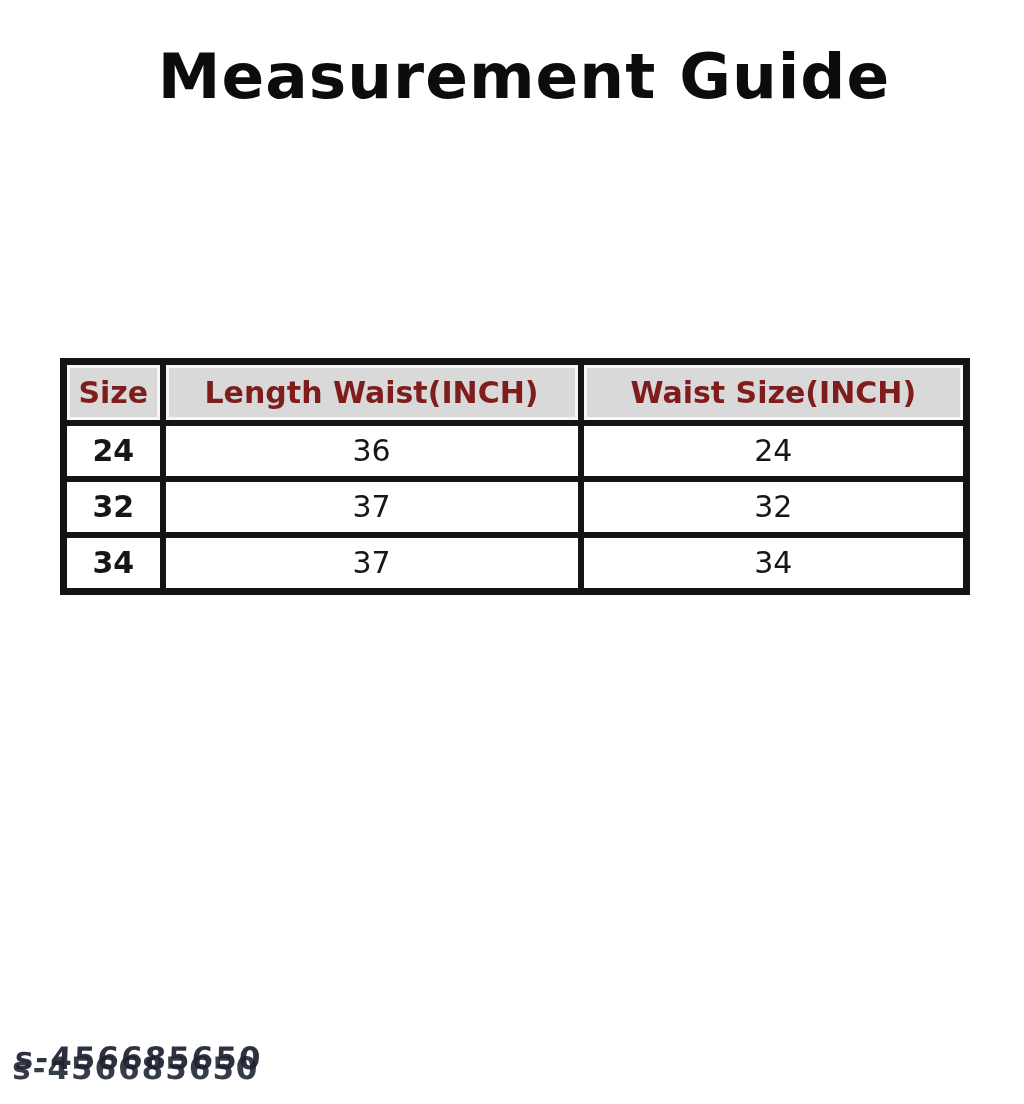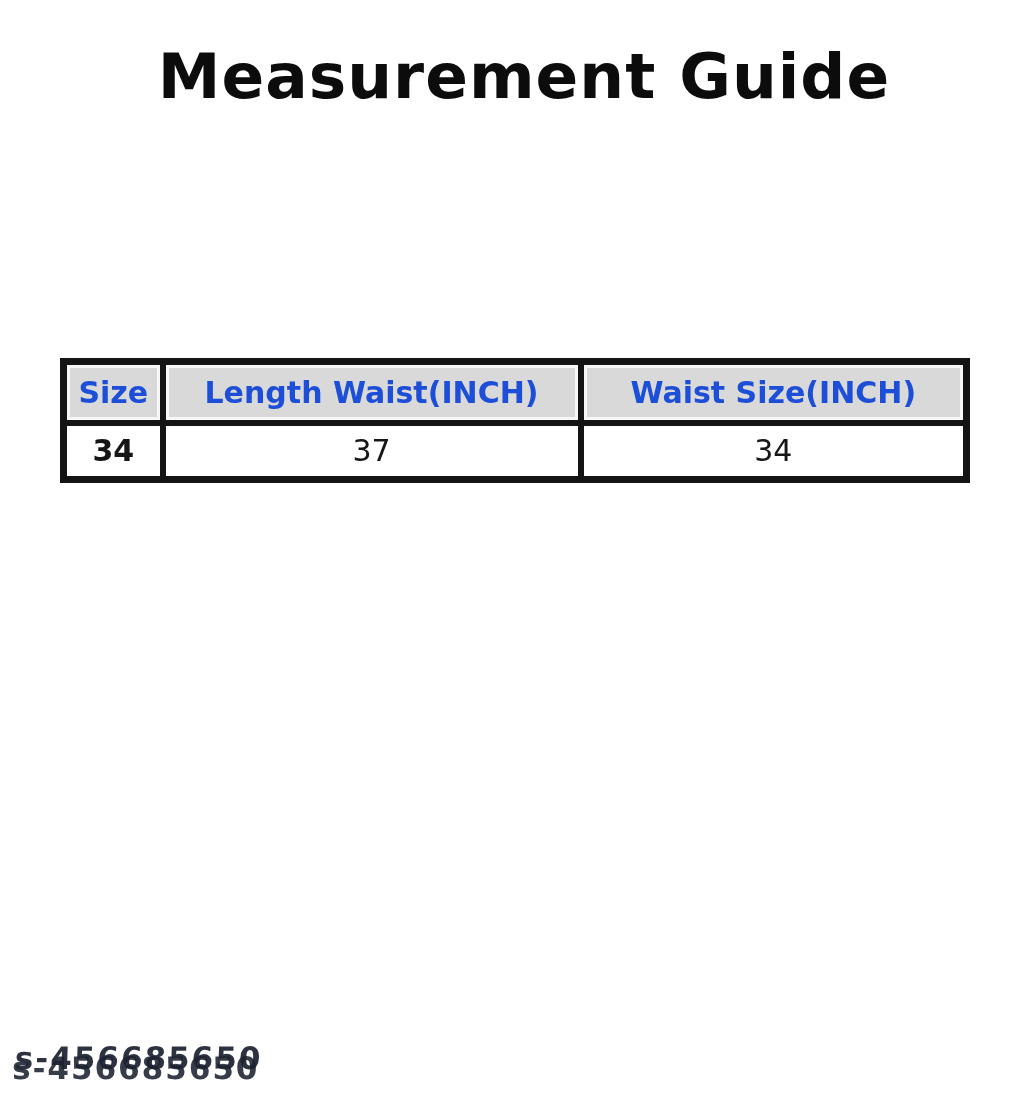--- a/index.html
+++ b/index.html
@@ -48,21 +48,21 @@
     padding: 0;
     color: #161616;
     font-size: 30px;
     line-height: 1;
   }
   .size-table thead th {
     height: 55px;
     background: #d9d9d9;
     box-shadow: inset 0 0 0 3px #f7f7f7;
     font-weight: bold;
-    color: #1d4ed8;
+    color: #7f1d1d;
   }
   .size-table tbody tr { height: 56px; }
   .size-table tbody th.rowhead {
     font-weight: bold;
     background: #ffffff;
   }
   .size-table tbody td {
     font-weight: normal;
     background: #ffffff;
   }
@@ -101,20 +101,30 @@
     </colgroup>
     <thead>
       <tr>
         <th>Size</th>
         <th>Length Waist(INCH)</th>
         <th>Waist Size(INCH)</th>
       </tr>
     </thead>
     <tbody>
       <tr>
+        <th class="rowhead">24</th>
+        <td>36</td>
+        <td>24</td>
+      </tr>
+      <tr>
+        <th class="rowhead">32</th>
+        <td>37</td>
+        <td>32</td>
+      </tr>
+      <tr>
         <th class="rowhead">34</th>
         <td>37</td>
         <td>34</td>
       </tr>
     </tbody>
   </table>
 
   <div class="watermark">
     <span class="wm wm-a">s-456685650</span>
     <span class="wm wm-b">s-456685650</span>

